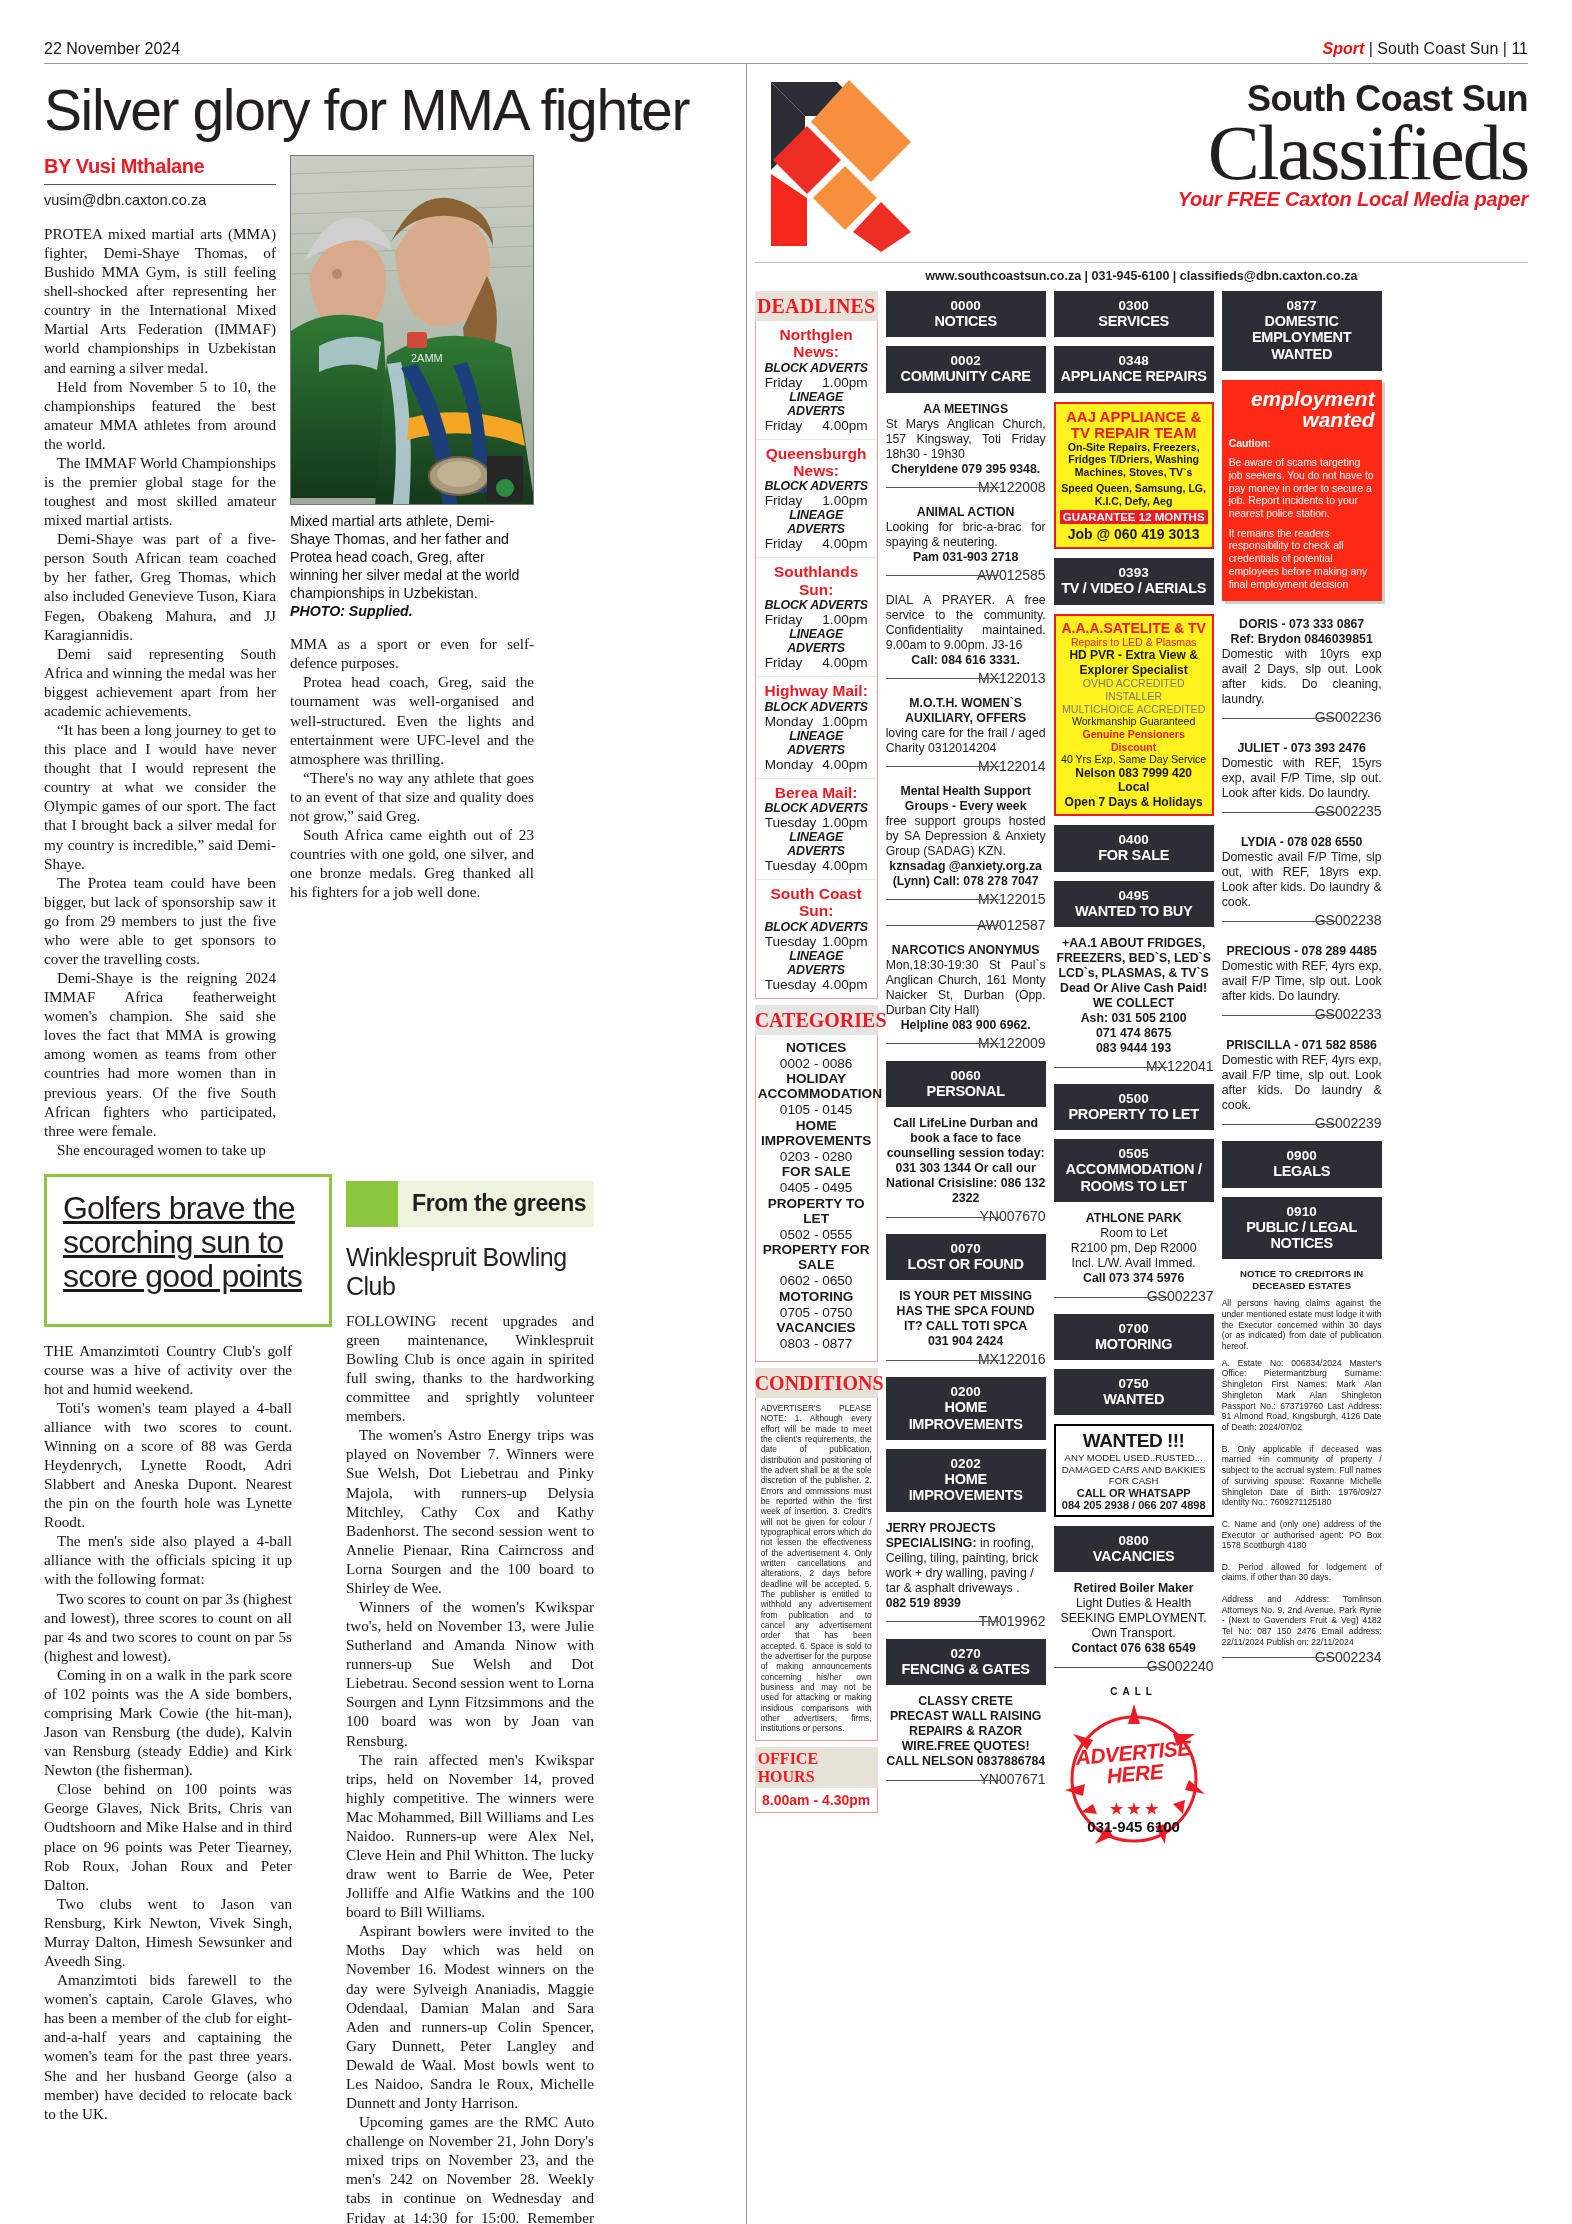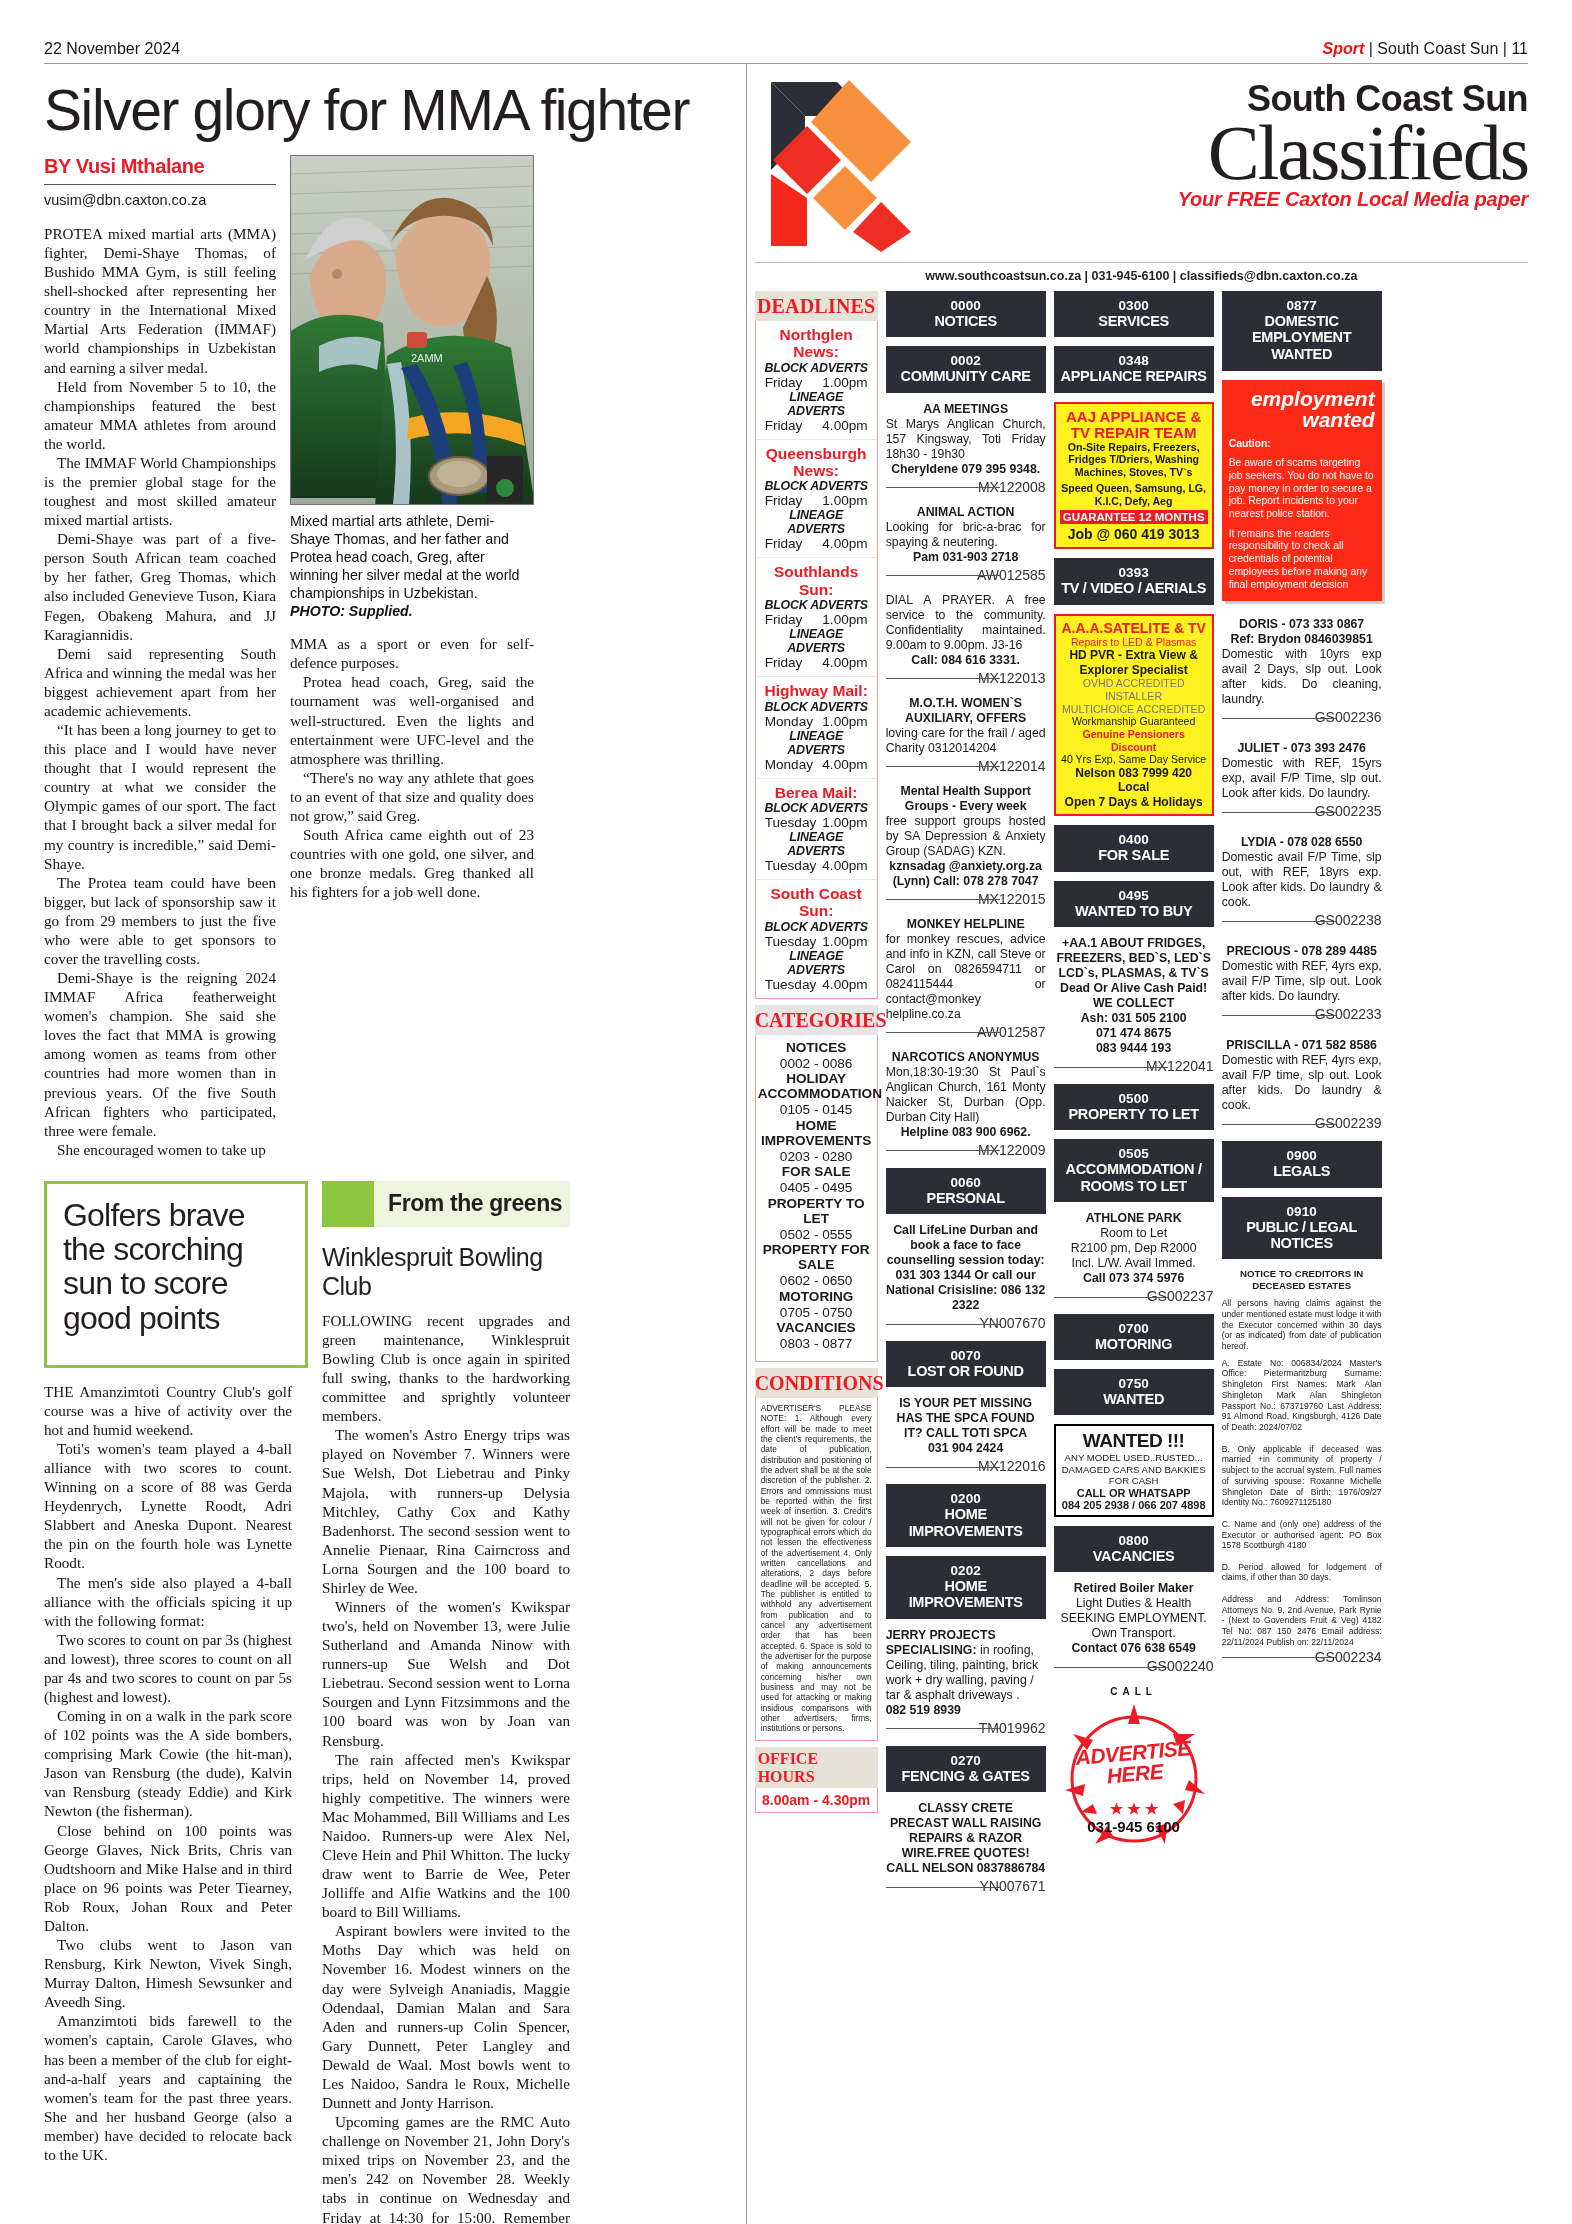--- a/index.html
+++ b/index.html
@@ -44,22 +44,22 @@
                line-height:1.255; text-align:justify; color:#141414; }
   .body-text p { margin:0; text-indent:13px; }
   .body-text p.first { text-indent:0; }
 
   .photo { width:244px; height:350px; border:1px solid #777;
            position:relative; overflow:hidden; }
   .cap { font-size:14.2px; line-height:1.27; margin-top:7px; color:#111; }
   .cap .credit { font-weight:bold; font-style:italic; }
 
   
-  .green-box { border:3px solid #8cc63e; padding:14px 16px 16px 16px; width:264px;
-               margin-top:18px; }
+  .green-box { border:3px solid #8cc63e; padding:14px 16px 16px 16px; width:288px;
+               margin-top:11px;text-decoration:underline; }
   .green-head { font-size:32px; line-height:1.07; color:#231f20; font-weight:400;
                 letter-spacing:-0.8px; margin-bottom:14px; }
 
   
   .ftg-wrap { width:248px; margin-top:18px; }
   .ftg-bar { display:flex; align-items:stretch; height:46px; background:#eef5de; }
   .ftg-sq { width:52px; background:#8cc63e; }
   .ftg-txt { flex:1; display:flex; align-items:center; padding-left:14px;
              font-size:23px; font-weight:bold; color:#231f20; letter-spacing:-0.4px; }
   .ftg-sub { font-size:25px; color:#231f20; margin:16px 0 10px 0; letter-spacing:-0.5px; }
@@ -481,24 +481,20 @@
           </div>
           <div class="ad-ref">MX122014</div>
 
           <div class="ad">
             <span class="t">Mental Health Support Groups - Every week</span>
             <span>free support groups hosted by SA Depression &amp; Anxiety Group (SADAG) KZN.</span>
             <span class="ctr">kznsadag @anxiety.org.za (Lynn) Call: 078 278 7047</span>
           </div>
           <div class="ad-ref">MX122015</div>
 
-          <div class="ad">
-            <span class="t">MONKEY HELPLINE</span>
-            <span>for monkey rescues, advice and info in KZN, call Steve or Carol on 0826594711 or 0824115444 or contact@monkey helpline.co.za</span>
-          </div>
           <div class="ad-ref">AW012587</div>
 
           <div class="ad">
             <span class="t">NARCOTICS ANONYMUS</span>
             <span>Mon,18:30-19:30 St Paul`s Anglican Church, 161 Monty Naicker St, Durban (Opp. Durban City Hall)</span>
             <span class="ctr">Helpline 083 900 6962.</span>
           </div>
           <div class="ad-ref">MX122009</div>
 
           <div class="sec">

